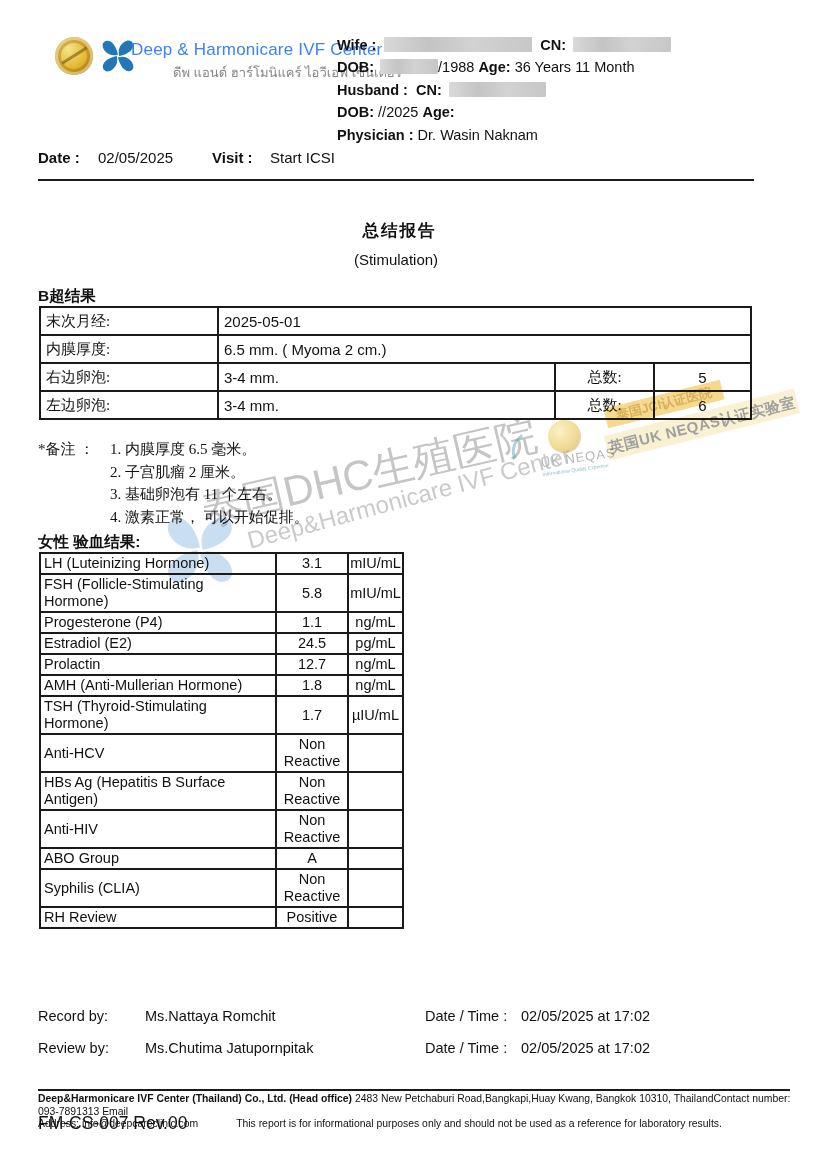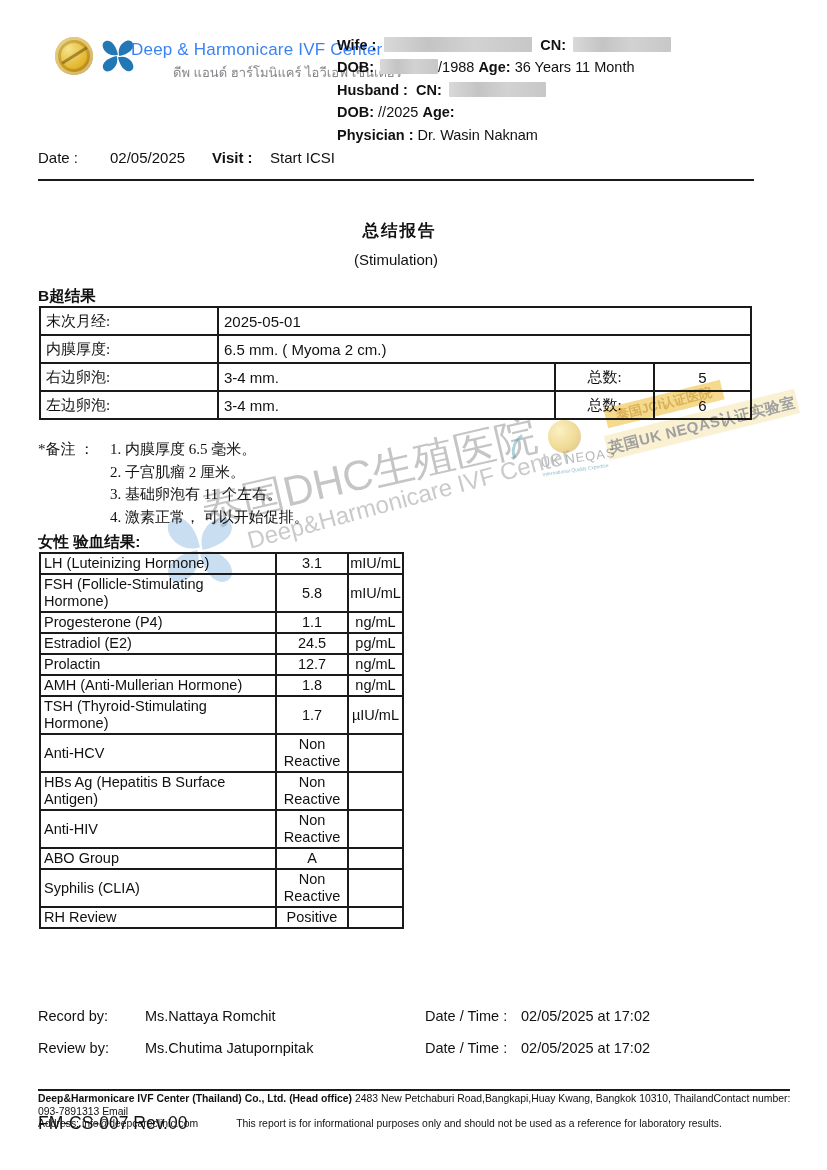--- a/index.html
+++ b/index.html
@@ -141,22 +141,22 @@
     </div>
     <div class="row">
       <b>DOB:</b> <span>//2025</span> <b>Age:</b>
     </div>
     <div class="row">
       <b>Physician :</b> <span>Dr. Wasin Naknam</span>
     </div>
   </div>
 
   <div class="date-row z1">
-    <span style="left:38px;font-weight:normal;">Date :</span>
-    <span style="left:110px;text-align:right;">02/05/2025</span>
+    <span style="left:38px;font-weight:bold;">Date :</span>
+    <span style="left:98px;text-align:right;">02/05/2025</span>
     <span style="left:212px;font-weight:bold;">Visit :</span>
     <span style="left:270px;">Start ICSI</span>
   </div>
   <div class="rule1"></div>
 
   <div class="title-wrap z1">
     <div class="title-main">总结报告</div>
     <div class="title-sub">(Stimulation)</div>
   </div>
 

